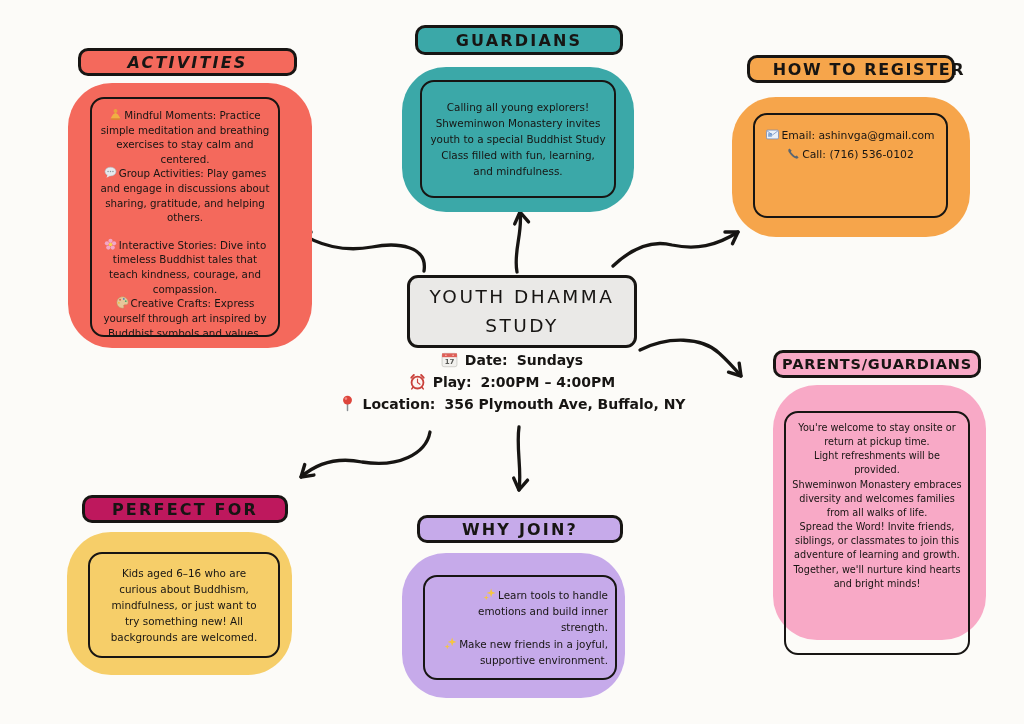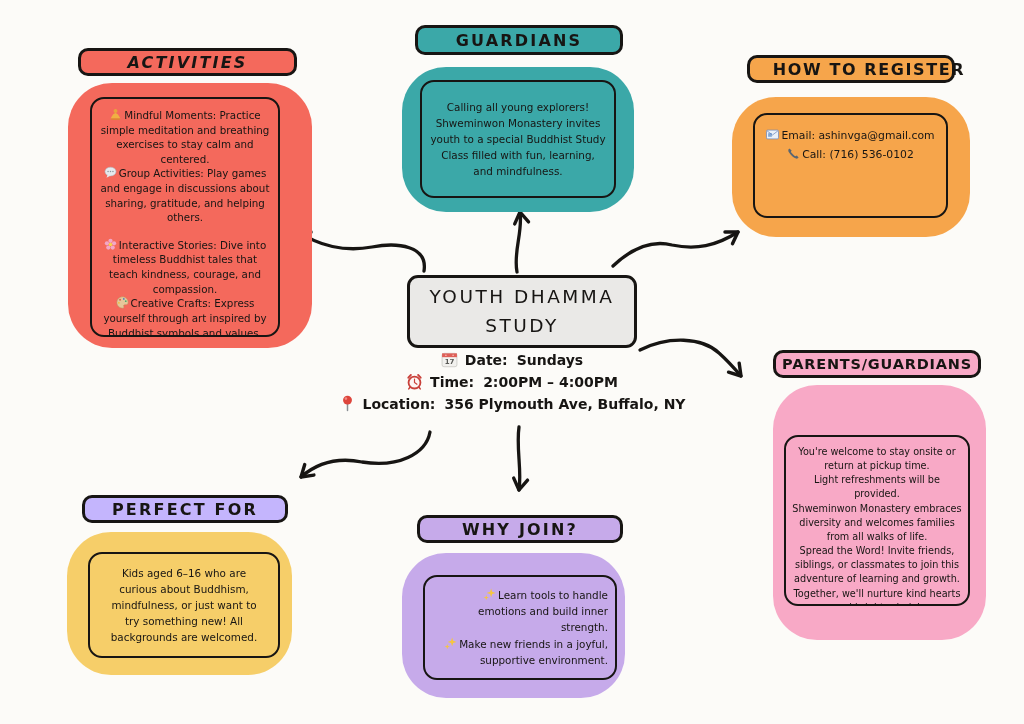--- a/index.html
+++ b/index.html
@@ -39,22 +39,22 @@
         border:3.2px solid #171513;border-radius:11px;box-sizing:border-box;display:flex;align-items:center;
         justify-content:center;text-align:center;font-weight:normal;font-size:18.5px;letter-spacing:2.5px;line-height:1.55;}
   #center-details{position:absolute;left:322px;top:351px;width:380px;font-weight:bold;font-size:14px;}
   .detail-row{display:flex;align-items:center;justify-content:center;margin-bottom:5px;white-space:nowrap;}
   .detail-row .ic-lg{margin-right:7px;}
   .dval{margin-left:9px;}
 
   
   #pill-parents{left:773px;top:350px;width:208px;height:28px;font-size:14.5px;letter-spacing:0.8px;}
   #blob-parents{left:773px;top:385px;width:213px;height:255px;}
-  #inner-parents{left:784px;top:411px;width:186px;height:171px;padding:8px 5px;
-        font-size:9.7px;line-height:1.46;text-align:center;margin-top:24px;}
+  #inner-parents{left:784px;top:411px;width:186px;height:244px;padding:8px 5px;
+        font-size:9.7px;line-height:1.46;text-align:center;}
   .para{margin:0;}
 
   
   #pill-perfect{left:82px;top:495px;width:206px;height:28px;}
   #blob-perfect{left:67px;top:532px;width:225px;height:143px;}
   #inner-perfect{left:88px;top:552px;width:192px;height:106px;padding:10px 20px;
         font-size:10.4px;line-height:1.55;text-align:center;display:flex;align-items:center;justify-content:center;}
 
   
   #pill-why{left:417px;top:515px;width:206px;height:28px;}
@@ -166,21 +166,21 @@
       <span class="ic-lg">
           <svg viewBox="0 0 16 16">
             <path d="M2.2 4.4 L4.6 1.8" stroke="#C9403A" stroke-width="1.8" stroke-linecap="round"></path>
             <path d="M13.8 4.4 L11.4 1.8" stroke="#C9403A" stroke-width="1.8" stroke-linecap="round"></path>
             <circle cx="8" cy="9" r="5.6" fill="#FDF5F2" stroke="#C9403A" stroke-width="1.7"></circle>
             <path d="M8 5.8 L8 9 L10.3 10.6" stroke="#C9403A" stroke-width="1.1" fill="none" stroke-linecap="round"></path>
             <path d="M3.6 13.6 L2.6 15" stroke="#C9403A" stroke-width="1.4" stroke-linecap="round"></path>
             <path d="M12.4 13.6 L13.4 15" stroke="#C9403A" stroke-width="1.4" stroke-linecap="round"></path>
           </svg>
         </span>
-      <span class="dlabel">Time:</span>
+      <span class="dlabel">Play:</span>
       <span class="dval">2:00PM – 4:00PM</span>
     </div>
     <div class="detail-row">
       <span class="ic-lg">
           <svg viewBox="0 0 16 16">
             <rect x="7.3" y="8" width="1.4" height="7.4" rx="0.7" fill="#8A8F94"></rect>
             <circle cx="8" cy="4.8" r="4.2" fill="#DE453C"></circle>
             <circle cx="6.5" cy="3.4" r="1.2" fill="#F08A84"></circle>
           </svg>
         </span>
@@ -193,21 +193,21 @@
     <span>PARENTS/GUARDIANS</span>
   </div>
   <div class="blob" id="blob-parents" style="background-color: rgb(248, 169, 198);"></div>
   <div class="inner" id="inner-parents">
     <p class="para">You're welcome to stay onsite or return at pickup time.</p>
     <p class="para">Light refreshments will be provided.</p>
     <p class="para">Shweminwon Monastery embraces diversity and welcomes families from all walks of life.</p>
     <p class="para">Spread the Word! Invite friends, siblings, or classmates to join this adventure of learning and growth. Together, we'll nurture kind hearts and bright minds!</p>
   </div>
 
-  <div class="pill" id="pill-perfect" style="background-color: #c4b5fd;">
+  <div class="pill" id="pill-perfect" style="background-color: #be185d;">
     <span>PERFECT FOR</span>
   </div>
   <div class="blob" id="blob-perfect" style="background-color: rgb(246, 206, 105);"></div>
   <div class="inner" id="inner-perfect">
     <p class="para">Kids aged 6–16 who are curious about Buddhism, mindfulness, or just want to try something new! All backgrounds are welcomed.</p>
   </div>
 
   <div class="pill" id="pill-why" style="background-color: rgb(198, 170, 234);">
     <span>WHY JOIN?</span>
   </div>

